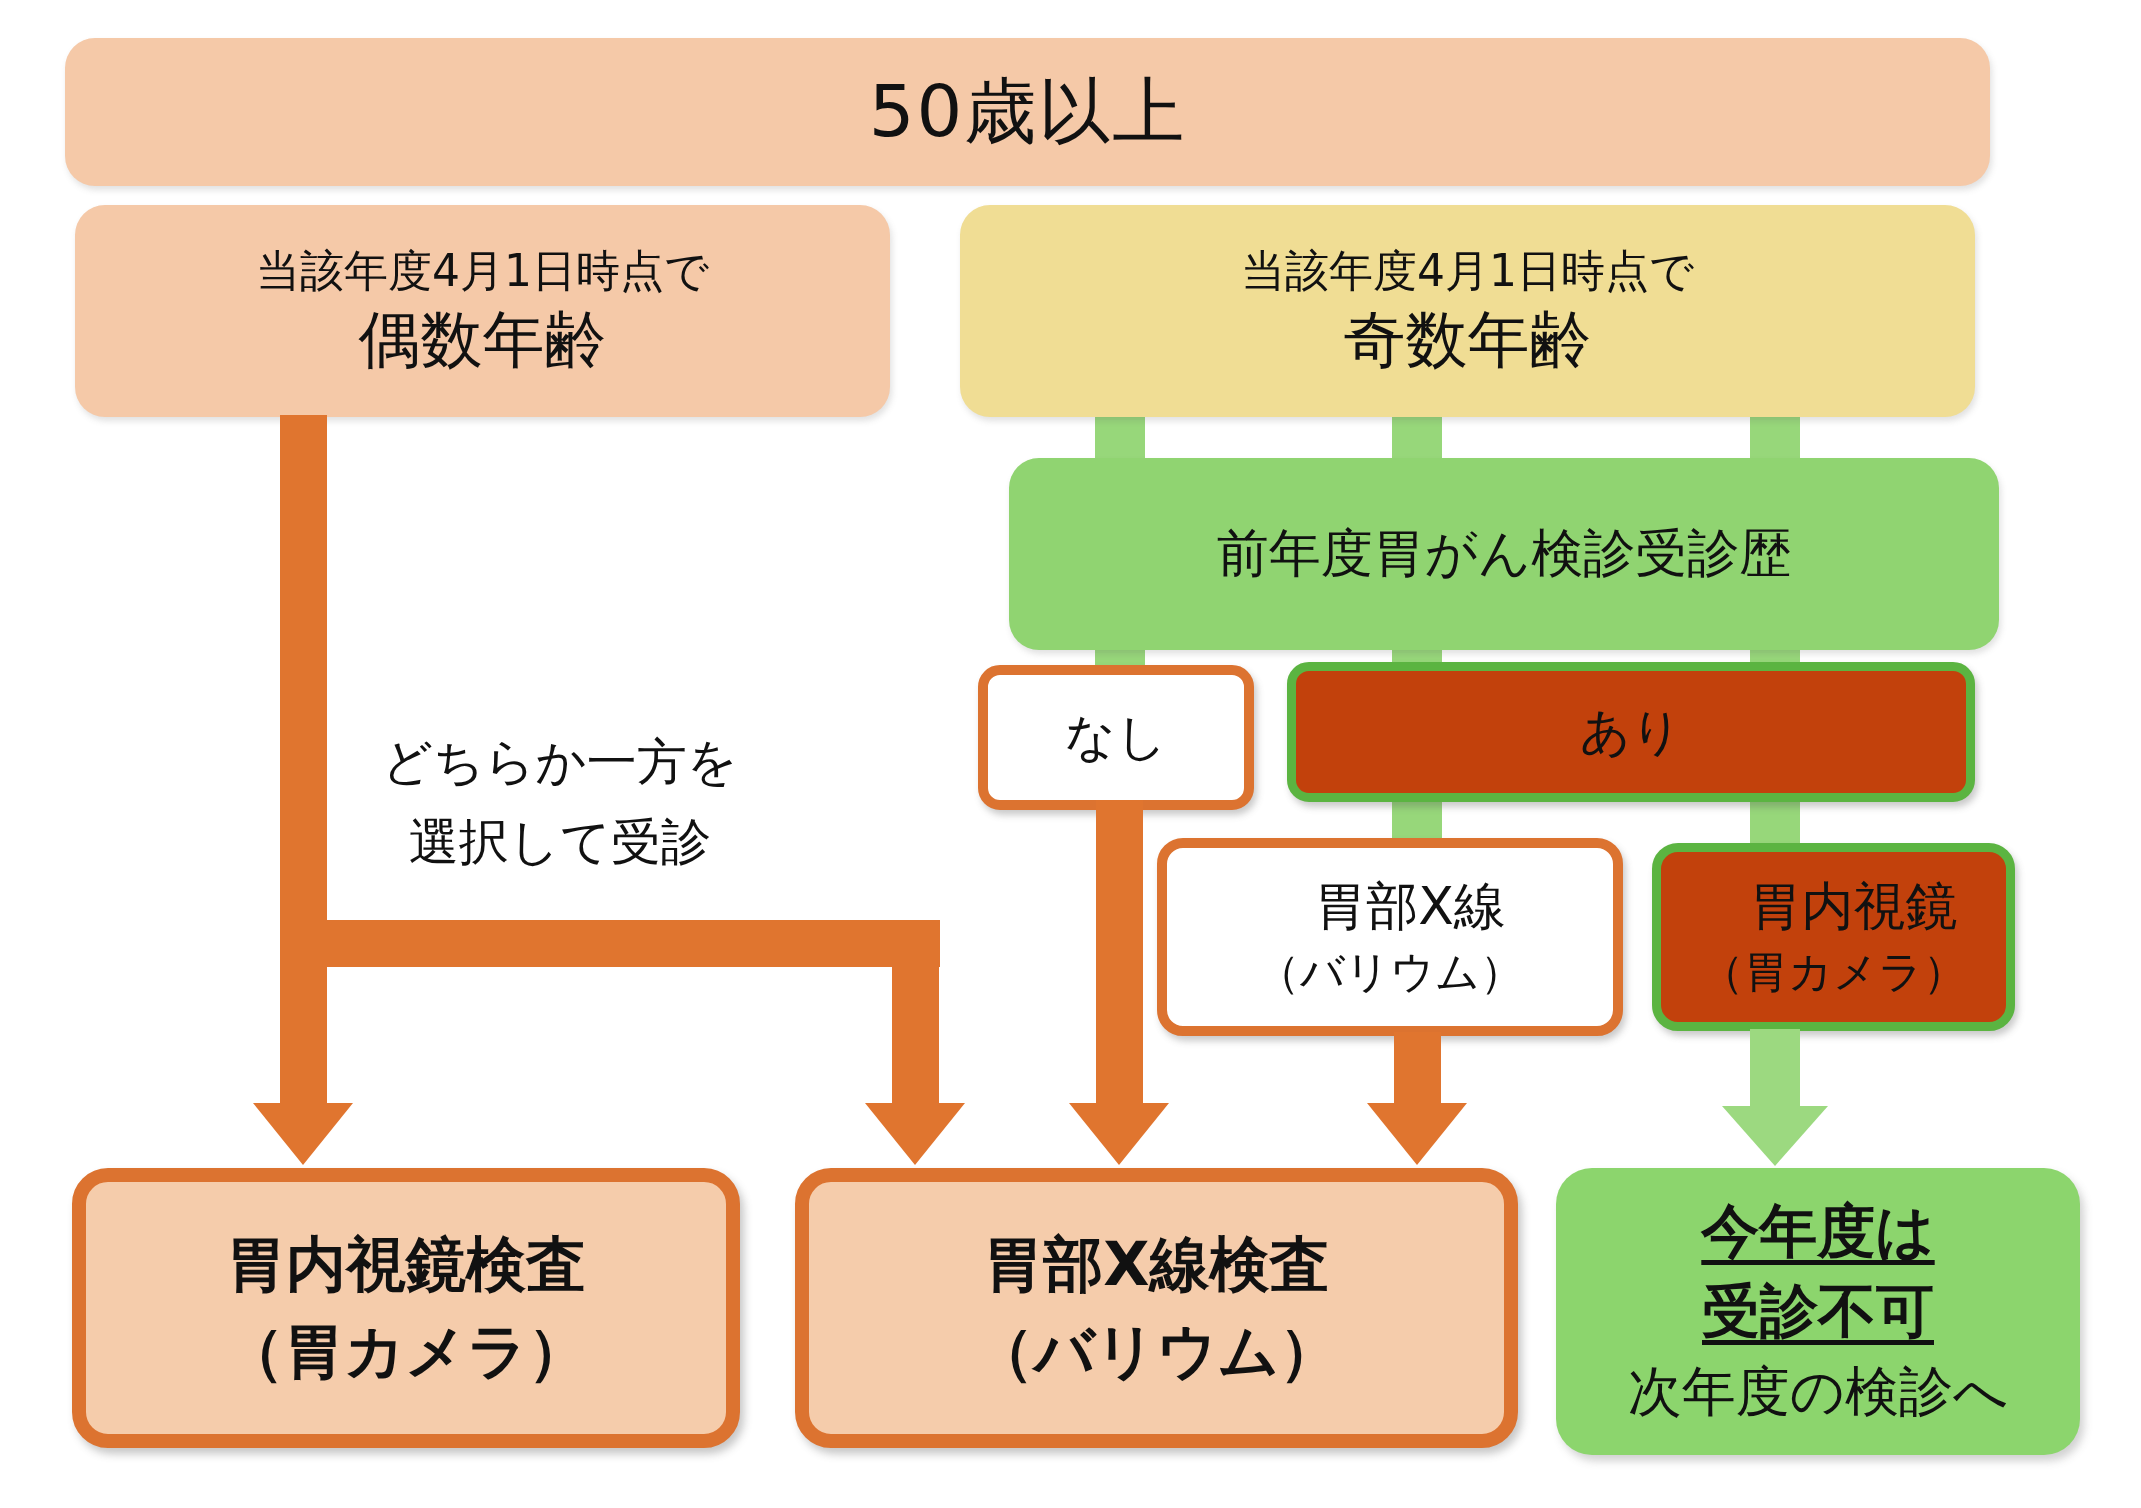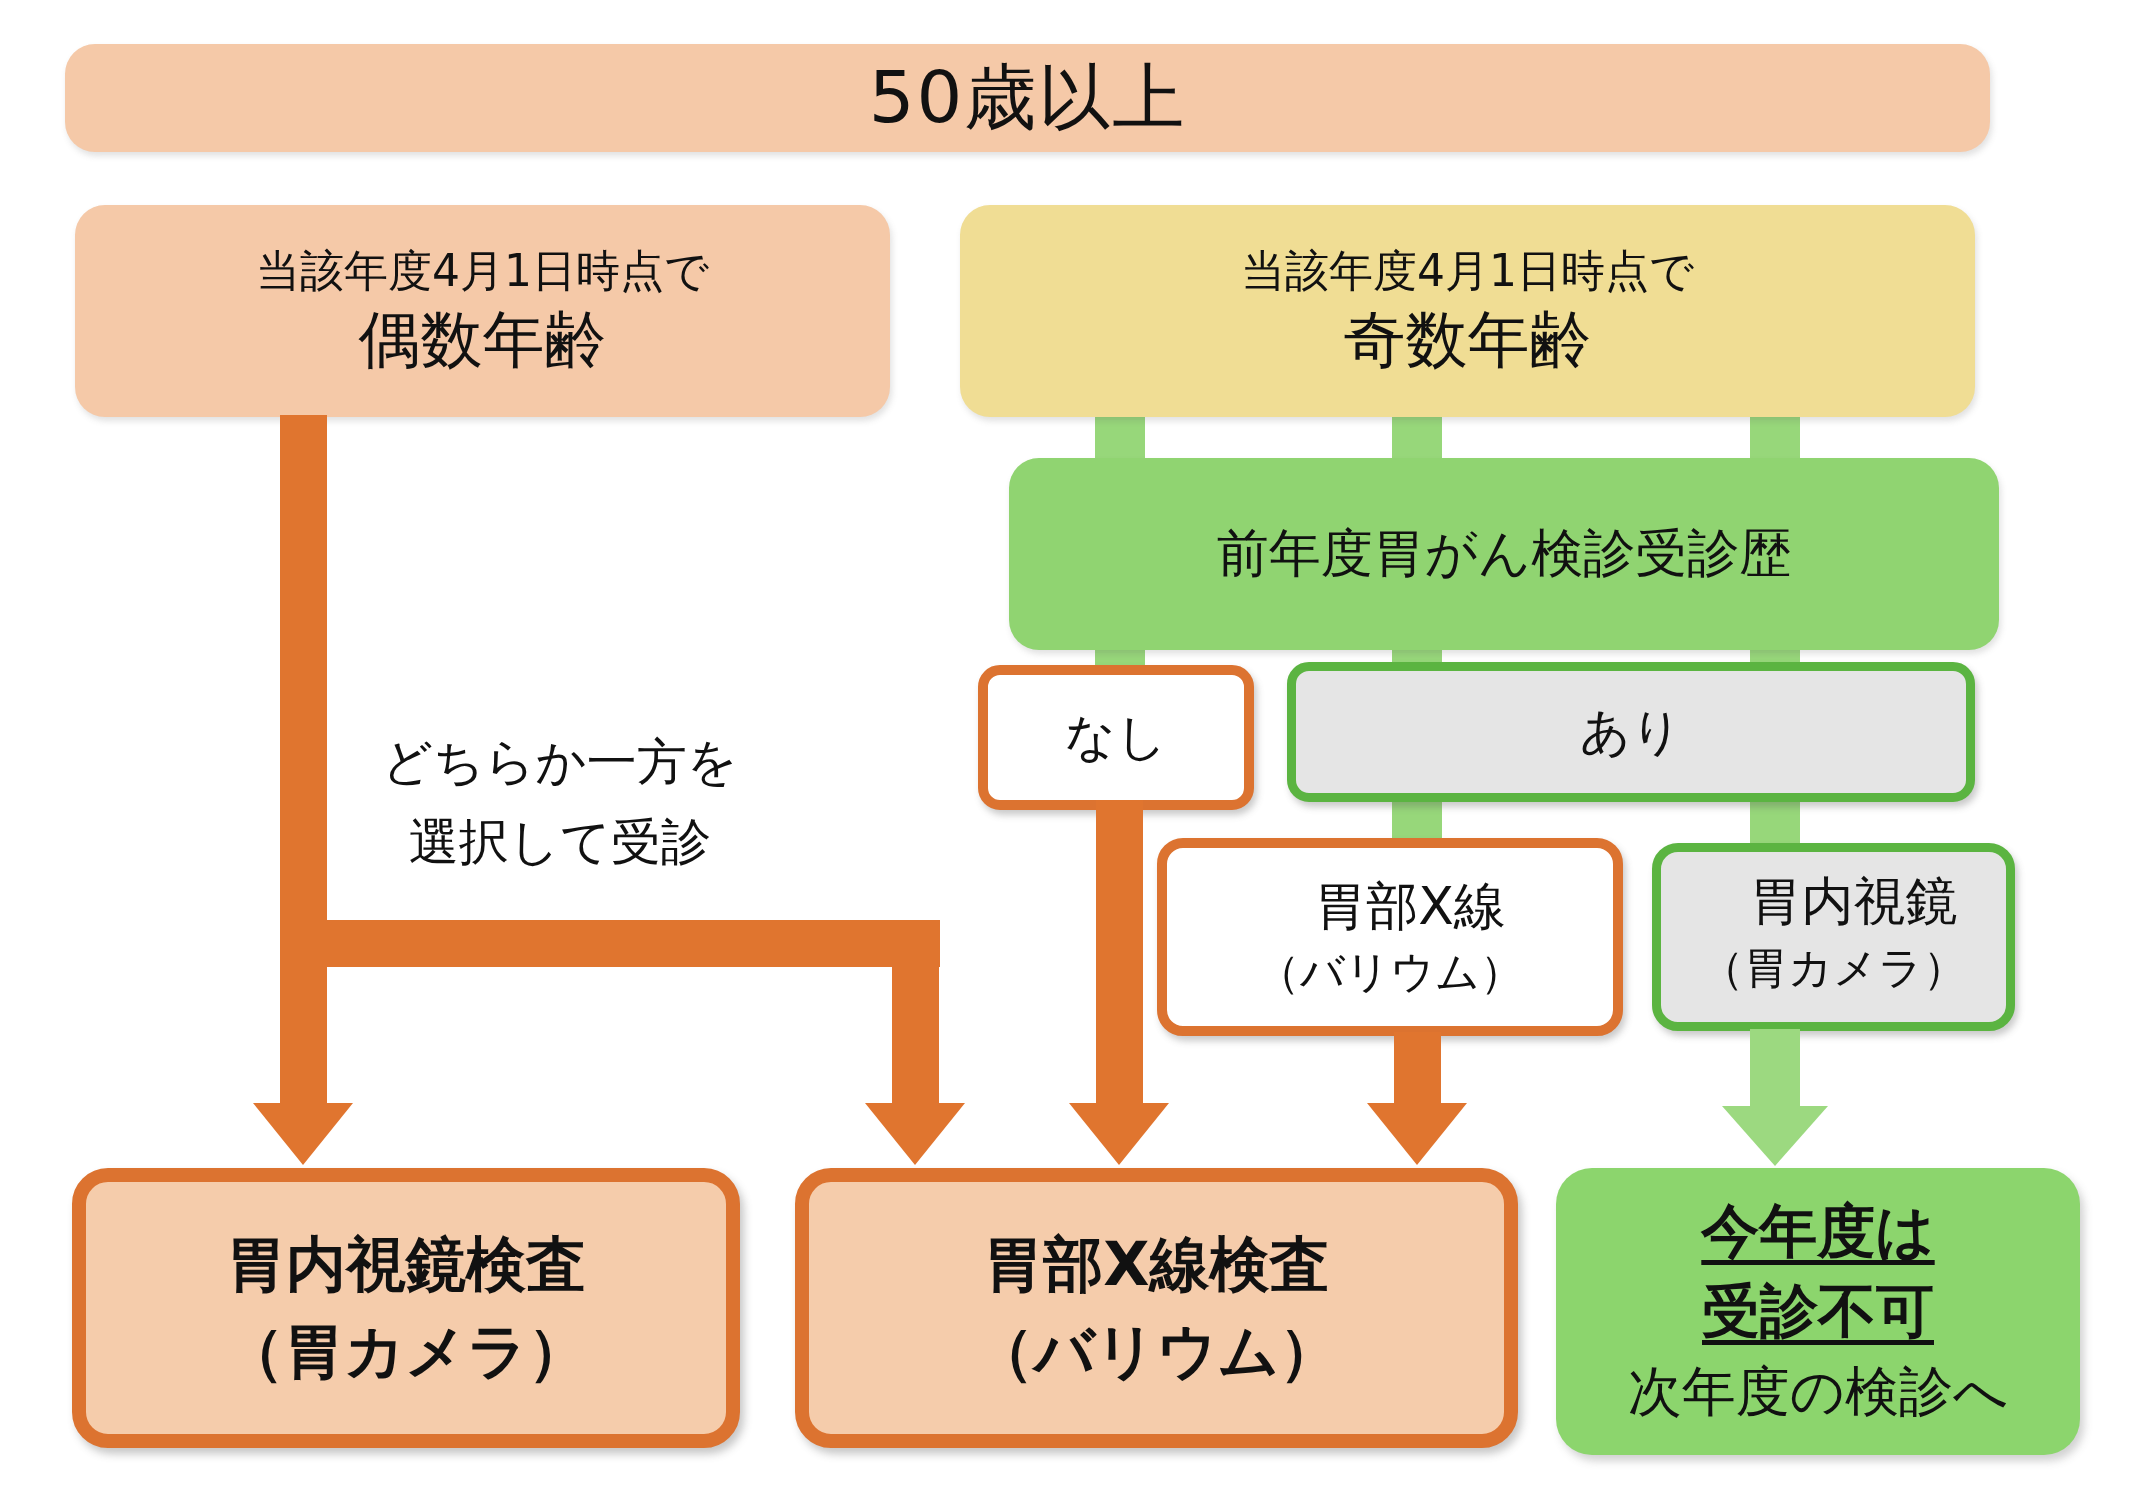--- a/index.html
+++ b/index.html
@@ -18,22 +18,22 @@
   .box{position:absolute; box-sizing:border-box; display:flex; flex-direction:column;
        align-items:center; justify-content:center; text-align:center;}
   .fill-salmon{background:var(--salmon_fill); border-radius:30px;
        box-shadow:2px 4px 6px rgba(90,90,90,.18);}
   .fill-yellow{background:var(--yellow_fill); border-radius:30px;
        box-shadow:2px 4px 6px rgba(90,90,90,.18);}
   .fill-green{background:var(--green_fill); border-radius:30px;
        box-shadow:2px 4px 6px rgba(90,90,90,.18);margin-left:24px;}
   .white-orange{background:#fff; border:10px solid var(--orange_border); border-radius:22px;
        box-shadow:3px 5px 7px rgba(80,80,80,.30);justify-content:center;}
-  .white-green{background:#e5e5e5; border:9px solid var(--green_border); border-radius:22px;
-       box-shadow:3px 5px 7px rgba(80,80,80,.30);font-family:Liberation Mono, monospace;}
+  .white-green{background:#c2410c; border:9px solid var(--green_border); border-radius:22px;
+       box-shadow:3px 5px 7px rgba(80,80,80,.30);}
   .exam{background:var(--salmon_exam_fill); border:14px solid var(--orange_border); border-radius:36px;
        box-shadow:4px 6px 8px rgba(80,80,80,.32);}
   .result{background:var(--green_result_fill); border-radius:36px;
        box-shadow:4px 6px 8px rgba(80,80,80,.26);}
   .conn{position:absolute;}
   .conn.green{background:var(--green_connector);}
   .shaft{position:absolute; background:var(--orange);}
   .shaft.greenarrow{background:var(--green_arrow);}
   .head{position:absolute; width:0; height:0;
         border-left:50px solid transparent; border-right:50px solid transparent;
@@ -60,21 +60,21 @@
 
   <div class="conn green" style="left:1095px;top:410px;width:50px;height:55px"></div>
   <div class="conn green" style="left:1392px;top:410px;width:50px;height:55px"></div>
   <div class="conn green" style="left:1750px;top:410px;width:50px;height:55px"></div>
   <div class="conn green" style="left:1095px;top:645px;width:50px;height:30px"></div>
   <div class="conn green" style="left:1392px;top:645px;width:50px;height:27px"></div>
   <div class="conn green" style="left:1750px;top:645px;width:50px;height:27px"></div>
   <div class="conn green" style="left:1392px;top:796px;width:50px;height:52px"></div>
   <div class="conn green" style="left:1750px;top:796px;width:50px;height:57px"></div>
 
-  <div class="box fill-salmon" style="left:65px;top:44px;width:1925px;height:108px">
+  <div class="box fill-salmon" style="left:65px;top:38px;width:1925px;height:148px">
     <span class="t-banner">50歳以上</span>
   </div>
 
   <div class="box fill-salmon" style="left:75px;top:205px;width:815px;height:212px">
     <span class="t-sub1">当該年度4月1日時点で</span>
     <span class="t-sub2">偶数年齢</span>
   </div>
   <div class="box fill-yellow" style="left:960px;top:205px;width:1015px;height:212px">
     <span class="t-sub1">当該年度4月1日時点で</span>
     <span class="t-sub2">奇数年齢</span>

